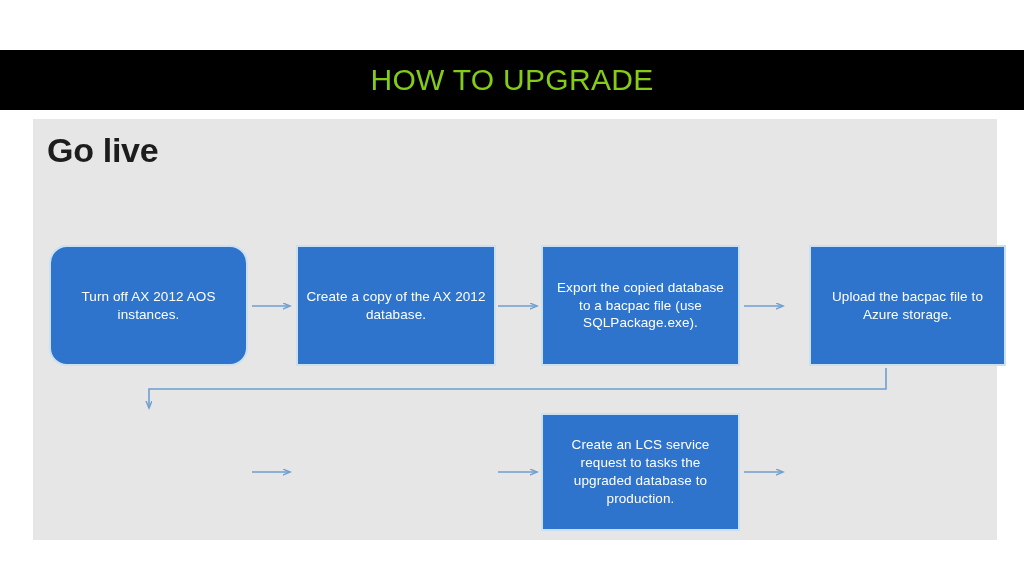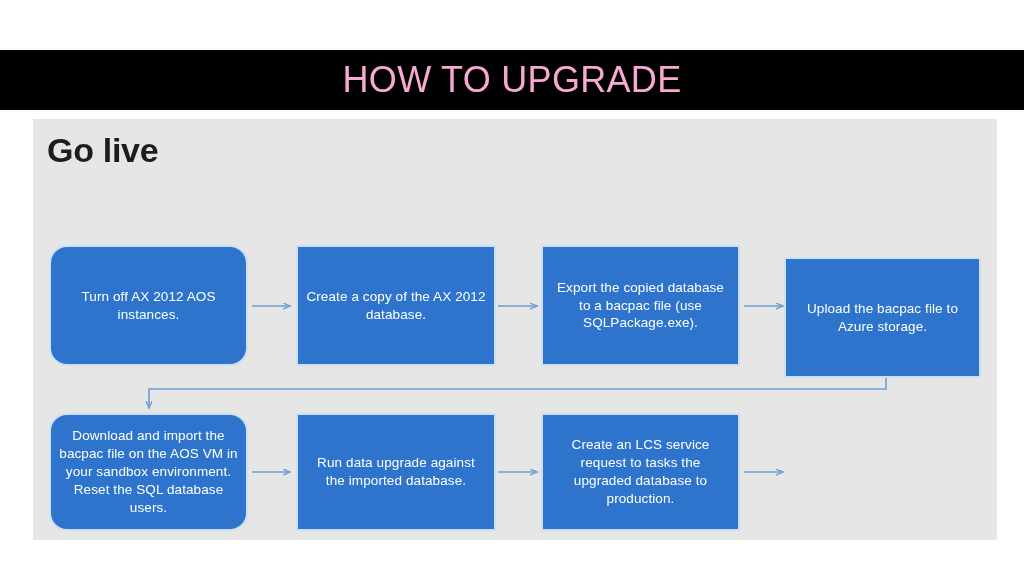--- a/index.html
+++ b/index.html
@@ -27,23 +27,23 @@
     left: 0;
     top: 50px;
     width: 1024px;
     height: 60px;
     background: #000000;
     display: flex;
     align-items: center;
     justify-content: center;
   }
   .title-text {
-    color: #f9a8d4;
+    color: #84cc16;
     font-family: "Liberation Sans", sans-serif;
-    font-size: 36px;
+    font-size: 30px;
     font-weight: 400;
     letter-spacing: 0.3px;
     line-height: 1;
     white-space: nowrap;
   }
 
   
   .content-panel {
     position: absolute;
     left: 33px;
@@ -95,21 +95,21 @@
   }
 
   
   .r1 { top: 126px; height: 121px; }
   
   .r2 { top: 294px; height: 118px; }
 
   .c1 { left: 16px;  width: 199px; border-radius: 18px; }
   .c2 { left: 263px; width: 200px; }
   .c3 { left: 508px; width: 199px; }
-  .c4 { left: 751px; width: 197px; margin-top: 12px; }
+  .c4 { left: 776px; width: 197px; }
 
   
   .connectors {
     position: absolute;
     left: 0;
     top: 0;
     width: 964px;
     height: 421px;
     pointer-events: none;
   }
@@ -157,25 +157,19 @@
       <div class="node r1 c2">
         <span class="node-label">Create a copy of the AX 2012 database.</span>
       </div>
       <div class="node r1 c3">
         <span class="node-label">Export the copied database to a bacpac file (use SQLPackage.exe).</span>
       </div>
       <div class="node r1 c4">
         <span class="node-label">Upload the bacpac file to Azure storage.</span>
       </div>
 
-      <div class="node r2 c1">
-        <span class="node-label">Download and import the bacpac file on the AOS VM in your sandbox environment. Reset the SQL database users.</span>
-      </div>
-      <div class="node r2 c2">
-        <span class="node-label">Run data upgrade against the imported database.</span>
-      </div>
       <div class="node r2 c3">
         <span class="node-label">Create an LCS service request to tasks the upgraded database to production.</span>
       </div>
 
     </div>
   </div>
 </div>
 
 </body></html>

